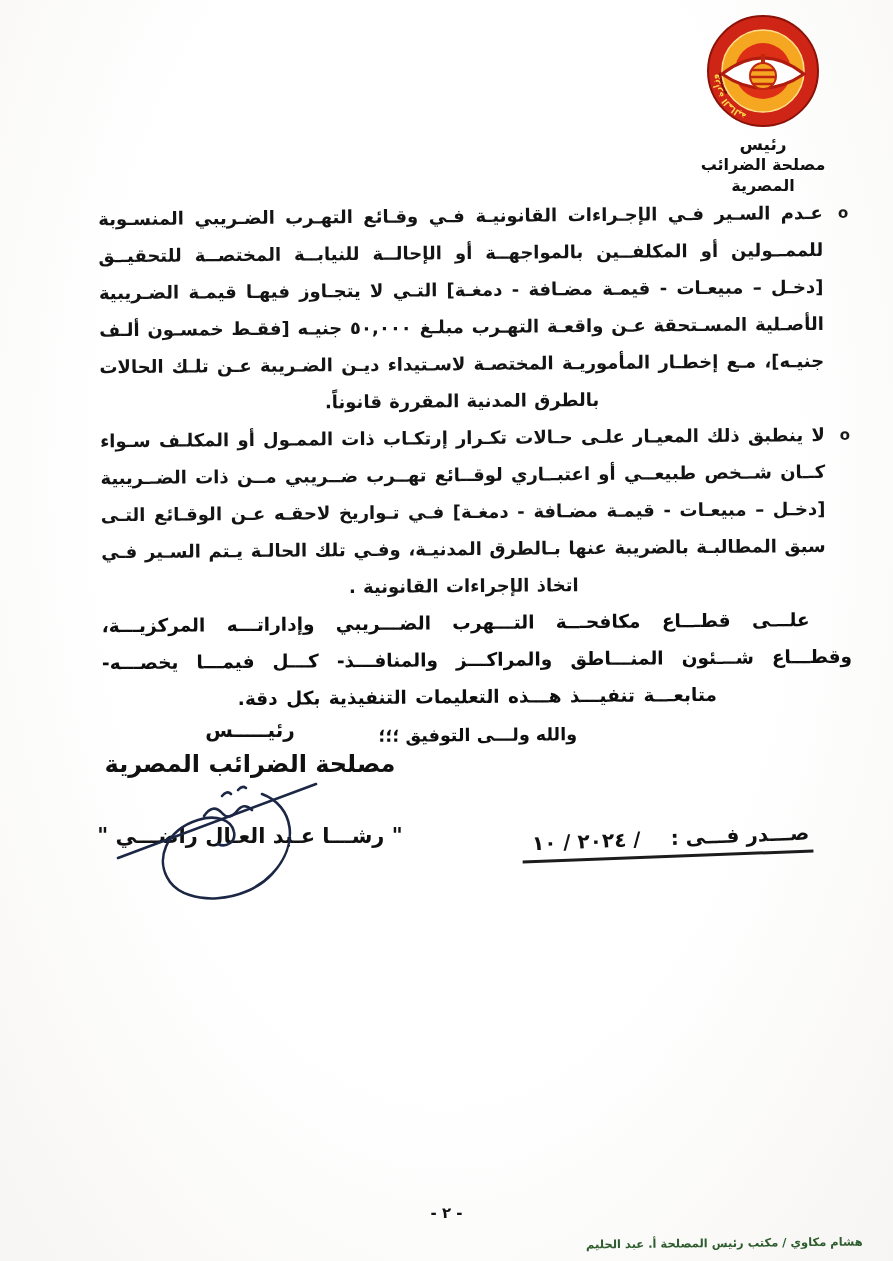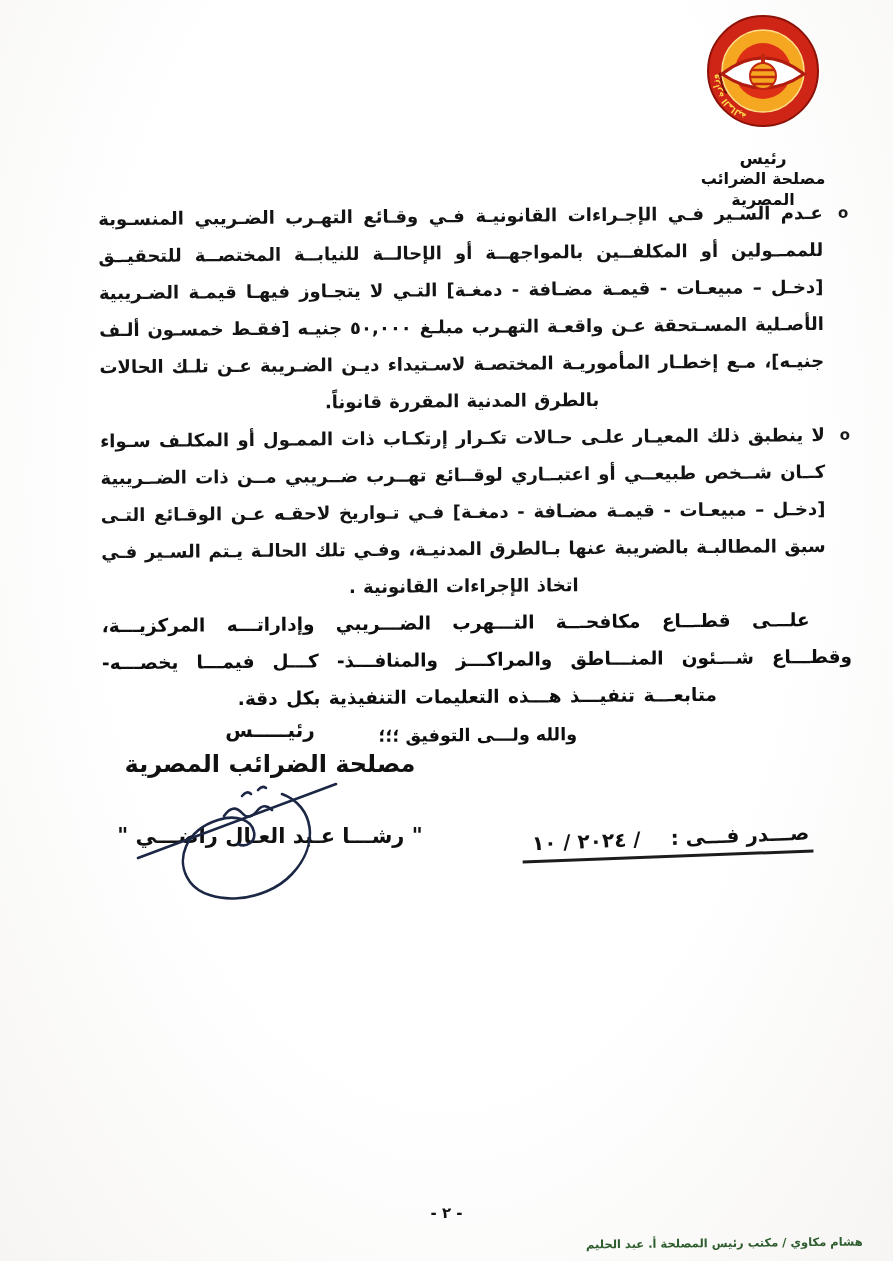--- a/index.html
+++ b/index.html
@@ -8,21 +8,21 @@
     width:893px;height:1261px;
     margin:0 auto;
     background:radial-gradient(ellipse at 50% 38%, #ffffff 55%, #f6f5f3 100%);
     overflow:hidden;
     font-family:"DejaVu Sans", sans-serif;
     color:#111;
   }
   
   .logo-wrap{position:absolute;top:14px;right:44px;width:172px;text-align:center;}
   .logo-svg{display:block;margin:0 auto;}
-  .hdr-t1{font-size:17px;font-weight:700;margin-top:20px;line-height:1.25;}
+  .hdr-t1{font-size:17px;font-weight:700;margin-top:6px;line-height:1.25;}
   .hdr-t2{font-size:16px;font-weight:700;line-height:1.3;letter-spacing:-0.2px;}
   
   .content{
     position:absolute;top:197px;right:45px;left:98px;
     direction:rtl;
     transform:rotate(-0.5deg);
     transform-origin:50% 0;
   }
   .bullet{display:flex;gap:15px;align-items:flex-start;}
   .bullet-marker{
@@ -38,21 +38,21 @@
   .directive{
     margin:0;font-size:18.5px;font-weight:800;line-height:37px;
     text-align:justify;text-align-last:center;text-indent:42px;
     color:#0e0e0e;letter-spacing:-0.2px;word-spacing:2px;
   }
   .closing{
     margin:0;font-size:17.5px;font-weight:800;line-height:40px;
     text-align:center;color:#0e0e0e;
   }
   
-  .sign-block{position:absolute;top:718px;left:96px;width:348px;text-align:center;direction:rtl;}
+  .sign-block{position:absolute;top:718px;left:76px;width:348px;text-align:center;direction:rtl;}
   .sign-title{font-size:20px;font-weight:800;letter-spacing:-0.5px;}
   .sign-org{font-size:24px;font-weight:800;margin-top:8px;letter-spacing:-0.5px;}
   .sign-name{font-size:21px;font-weight:800;margin-top:46px;letter-spacing:-0.5px;white-space:nowrap;}
   .sign-ink{position:absolute;top:48px;left:28px;pointer-events:none;}
   
   .date-line{
     position:absolute;top:826px;right:80px;
     display:flex;flex-direction:row;gap:30px;align-items:baseline;
     direction:rtl;
     font-size:20px;font-weight:800;

